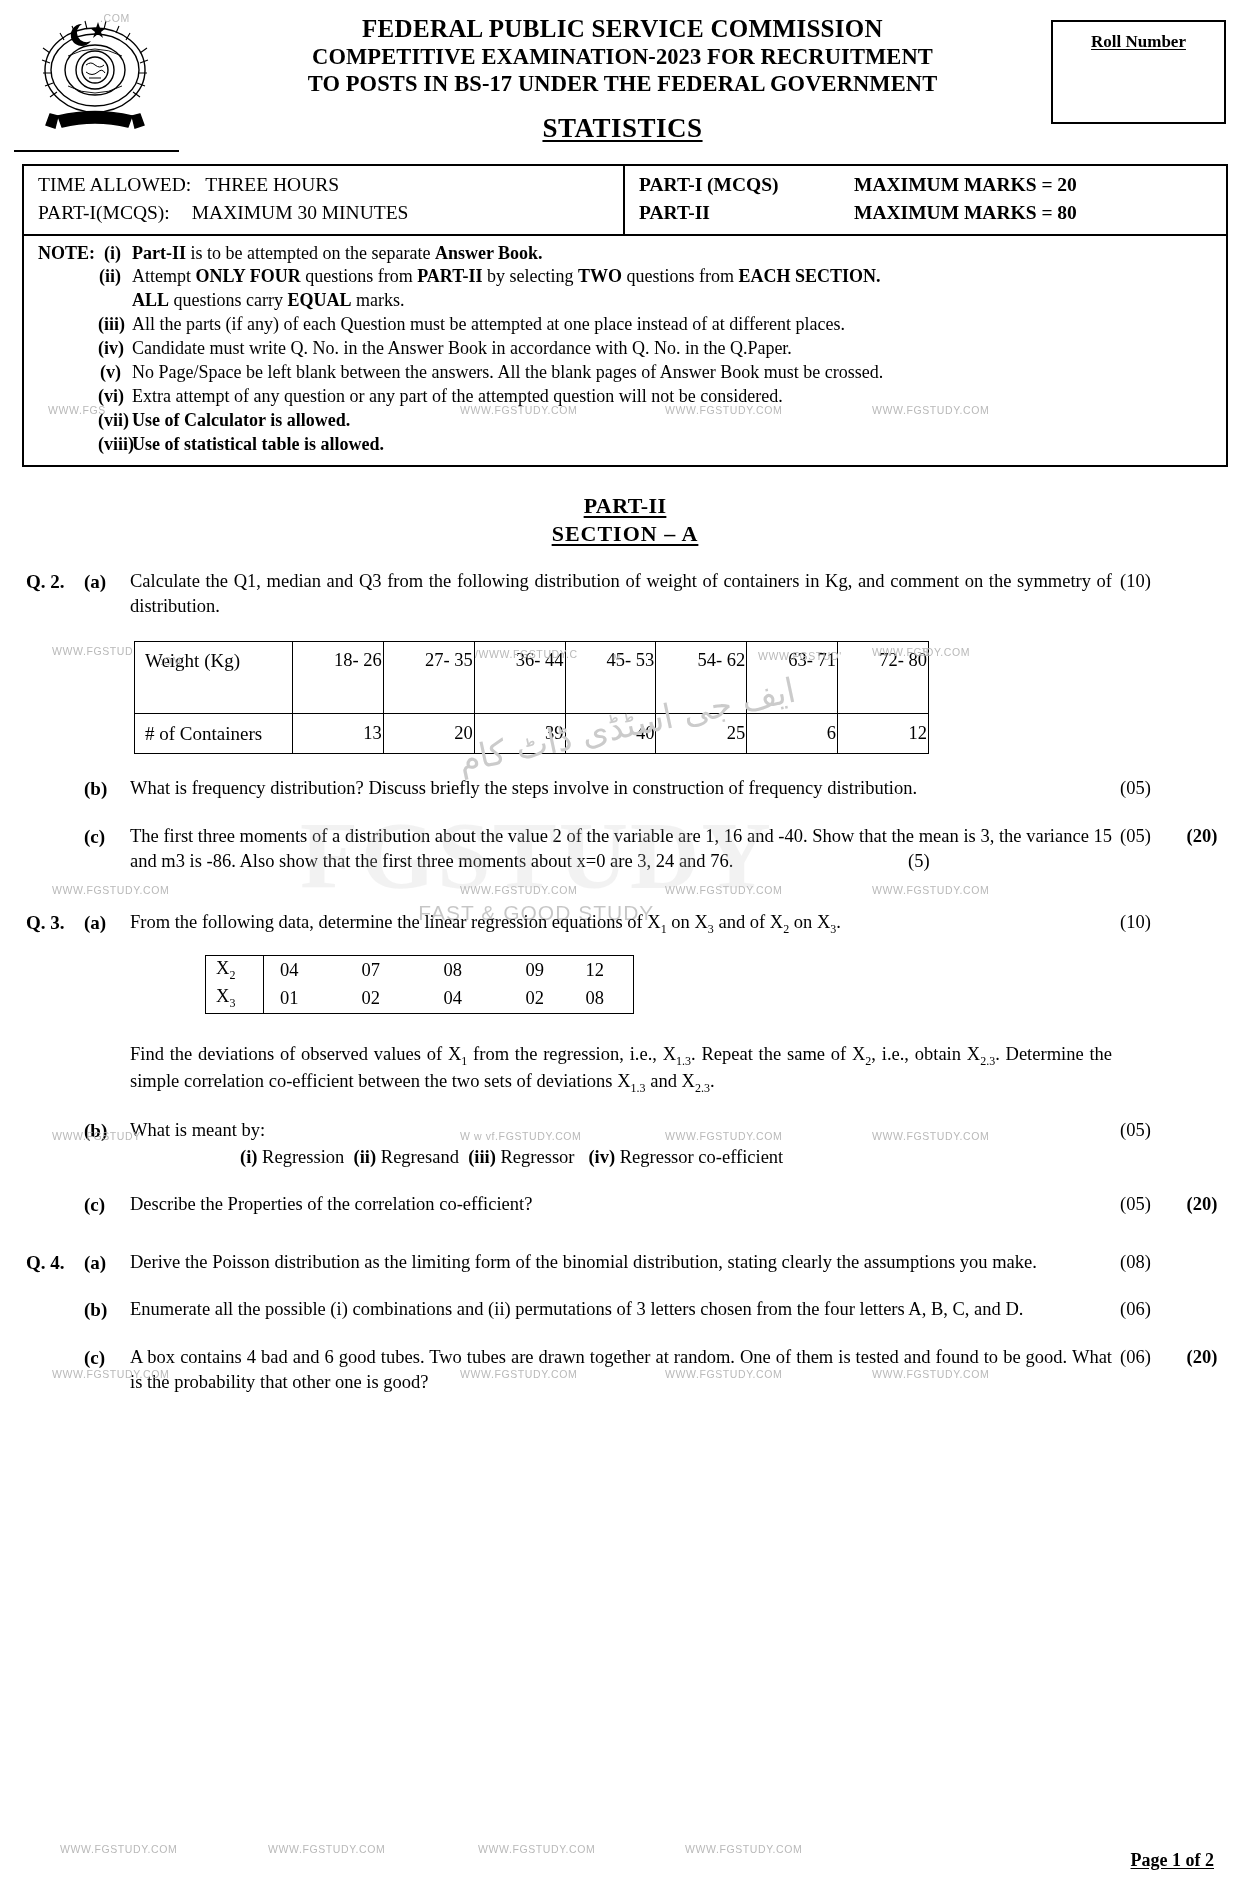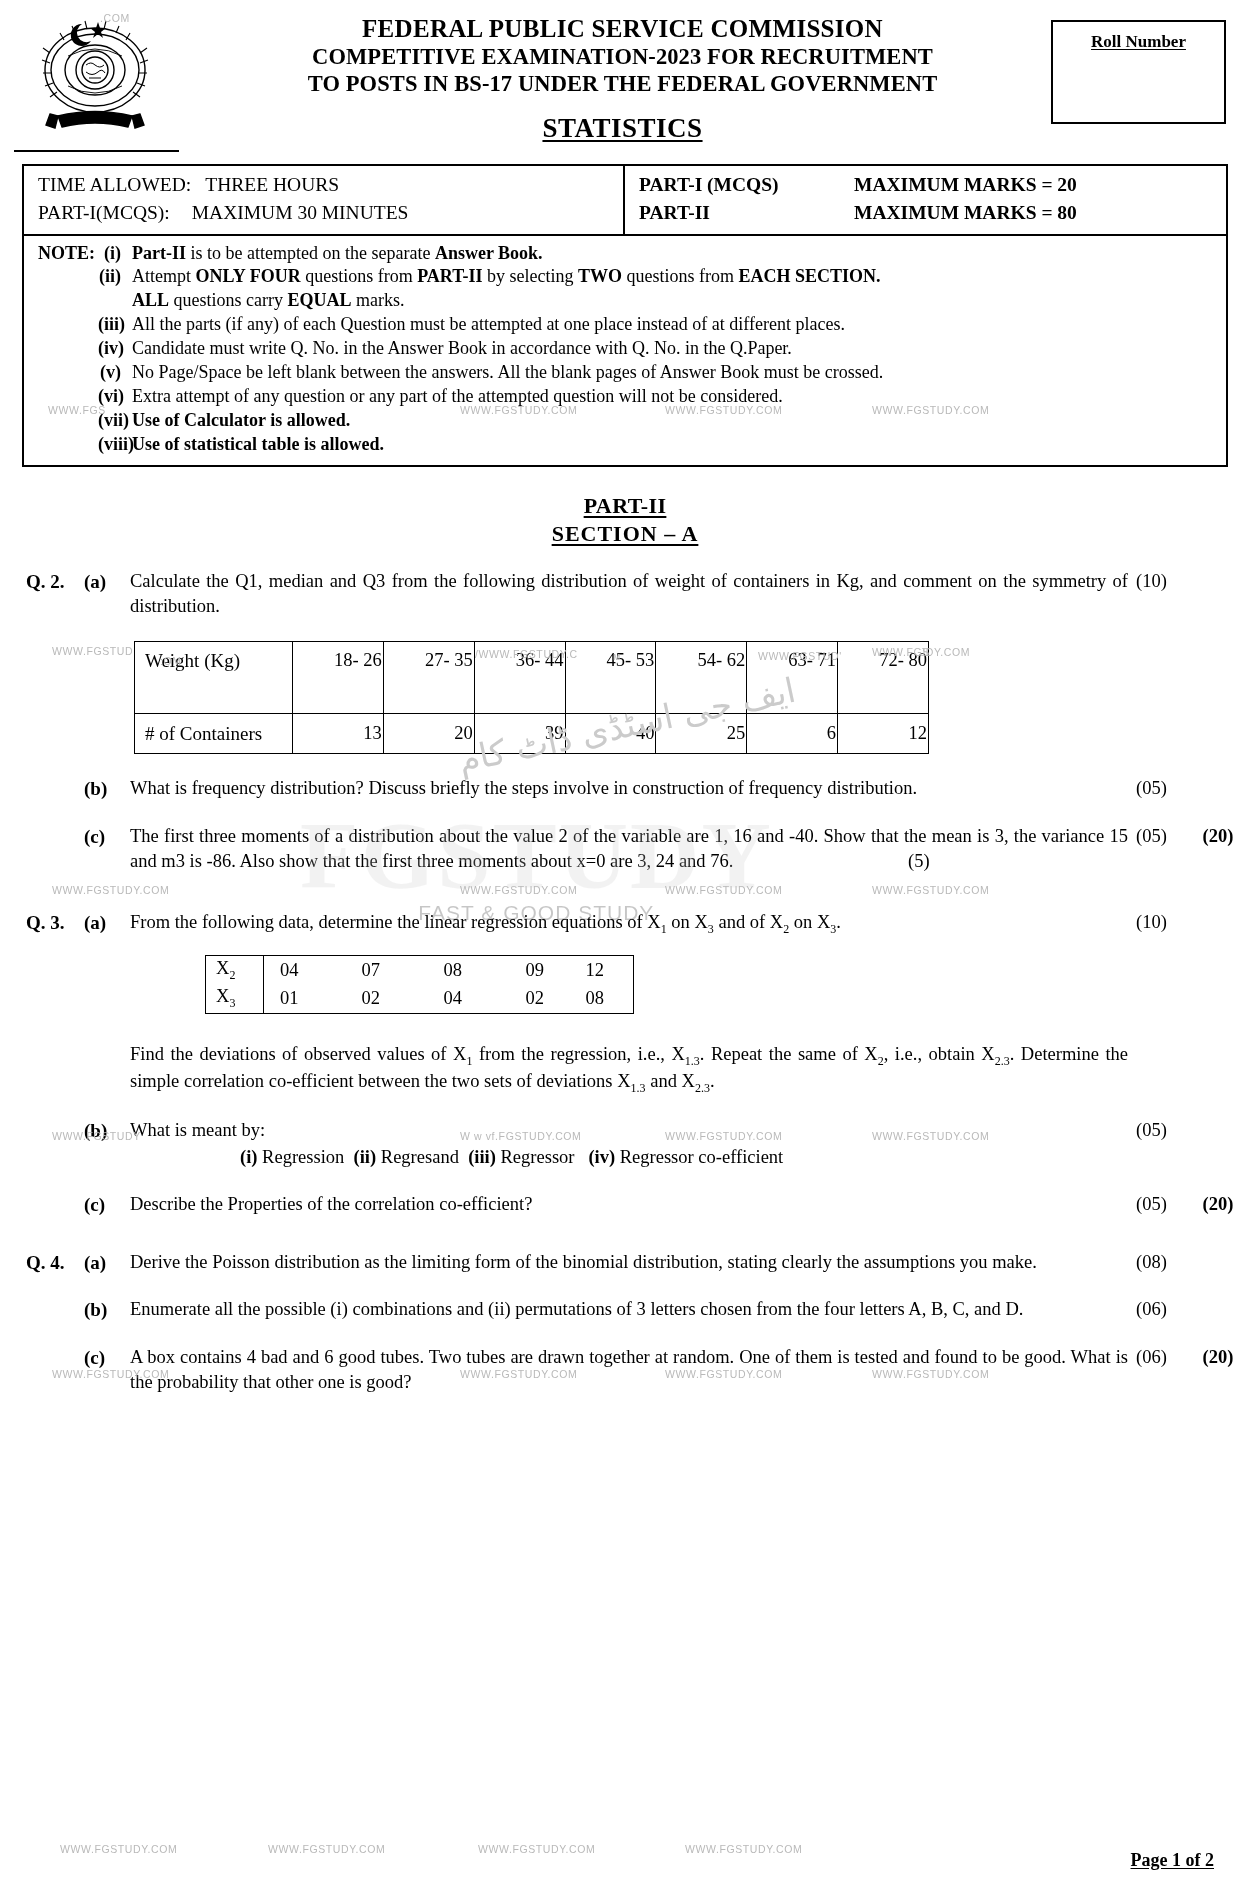--- a/index.html
+++ b/index.html
@@ -50,21 +50,21 @@
   .note-text { flex: 1; }
   .b { font-weight: bold; }
 
   
   .part-head { text-align: center; font-weight: bold; font-size: 22px; margin-top: 26px; letter-spacing: .4px; }
   .part-head .u { text-decoration: underline; text-underline-offset: 3px; }
   .section-head { text-align: center; font-weight: bold; font-size: 22px; margin-top: 2px;
                   text-decoration: underline; text-underline-offset: 3px; letter-spacing: 1px; }
 
   
-  .q { display: flex; margin-top: 22px; padding: 0 6px 0 26px; font-size: 18.5px; line-height: 1.36; }
+  .q { display: flex; margin-top: 22px; padding: 0 22px 0 26px; font-size: 18.5px; line-height: 1.36; }
   .q-no { width: 58px; flex: none; font-weight: bold; font-size: 19px; }
   .q-part { width: 46px; flex: none; font-weight: bold; font-size: 19px; }
   .q-body { flex: 1; padding-right: 8px; text-align: justify; }
   .q-marks { width: 56px; flex: none; text-align: left; font-size: 18.5px; }
   .q-total { width: 52px; flex: none; text-align: center; font-weight: bold; font-size: 18.5px; }
 
   
   .wt-table-wrap { margin: 16px 0 0 0; padding-left: 4px; }
   table.wt { border-collapse: collapse; width: 795px; table-layout: fixed; }
   table.wt td { border: 1.6px solid #000; text-align: right; font-size: 18.5px; }

